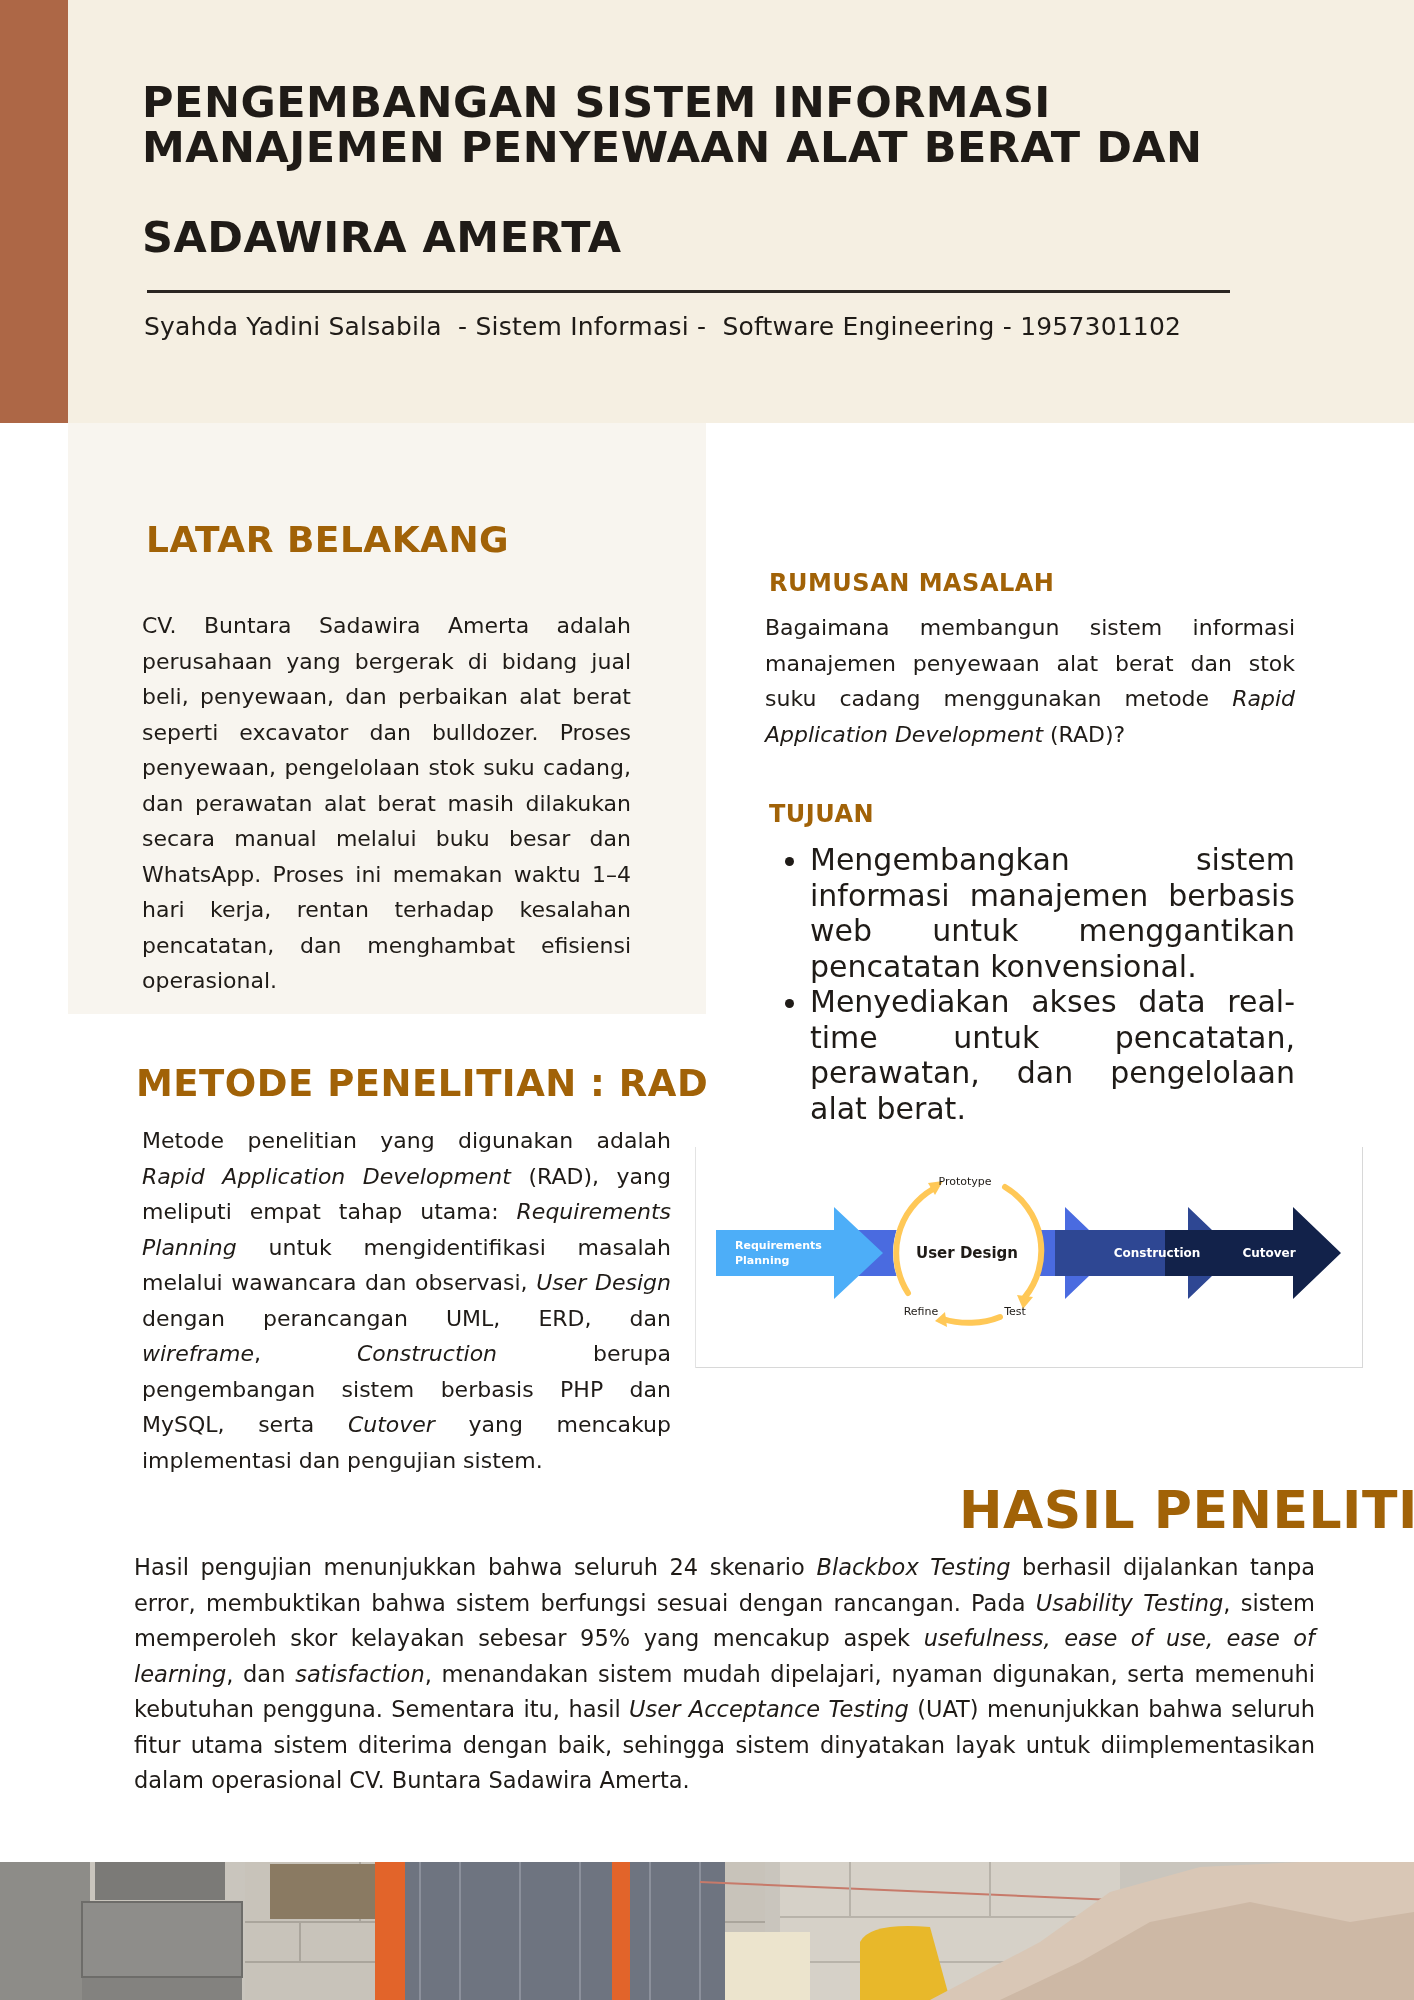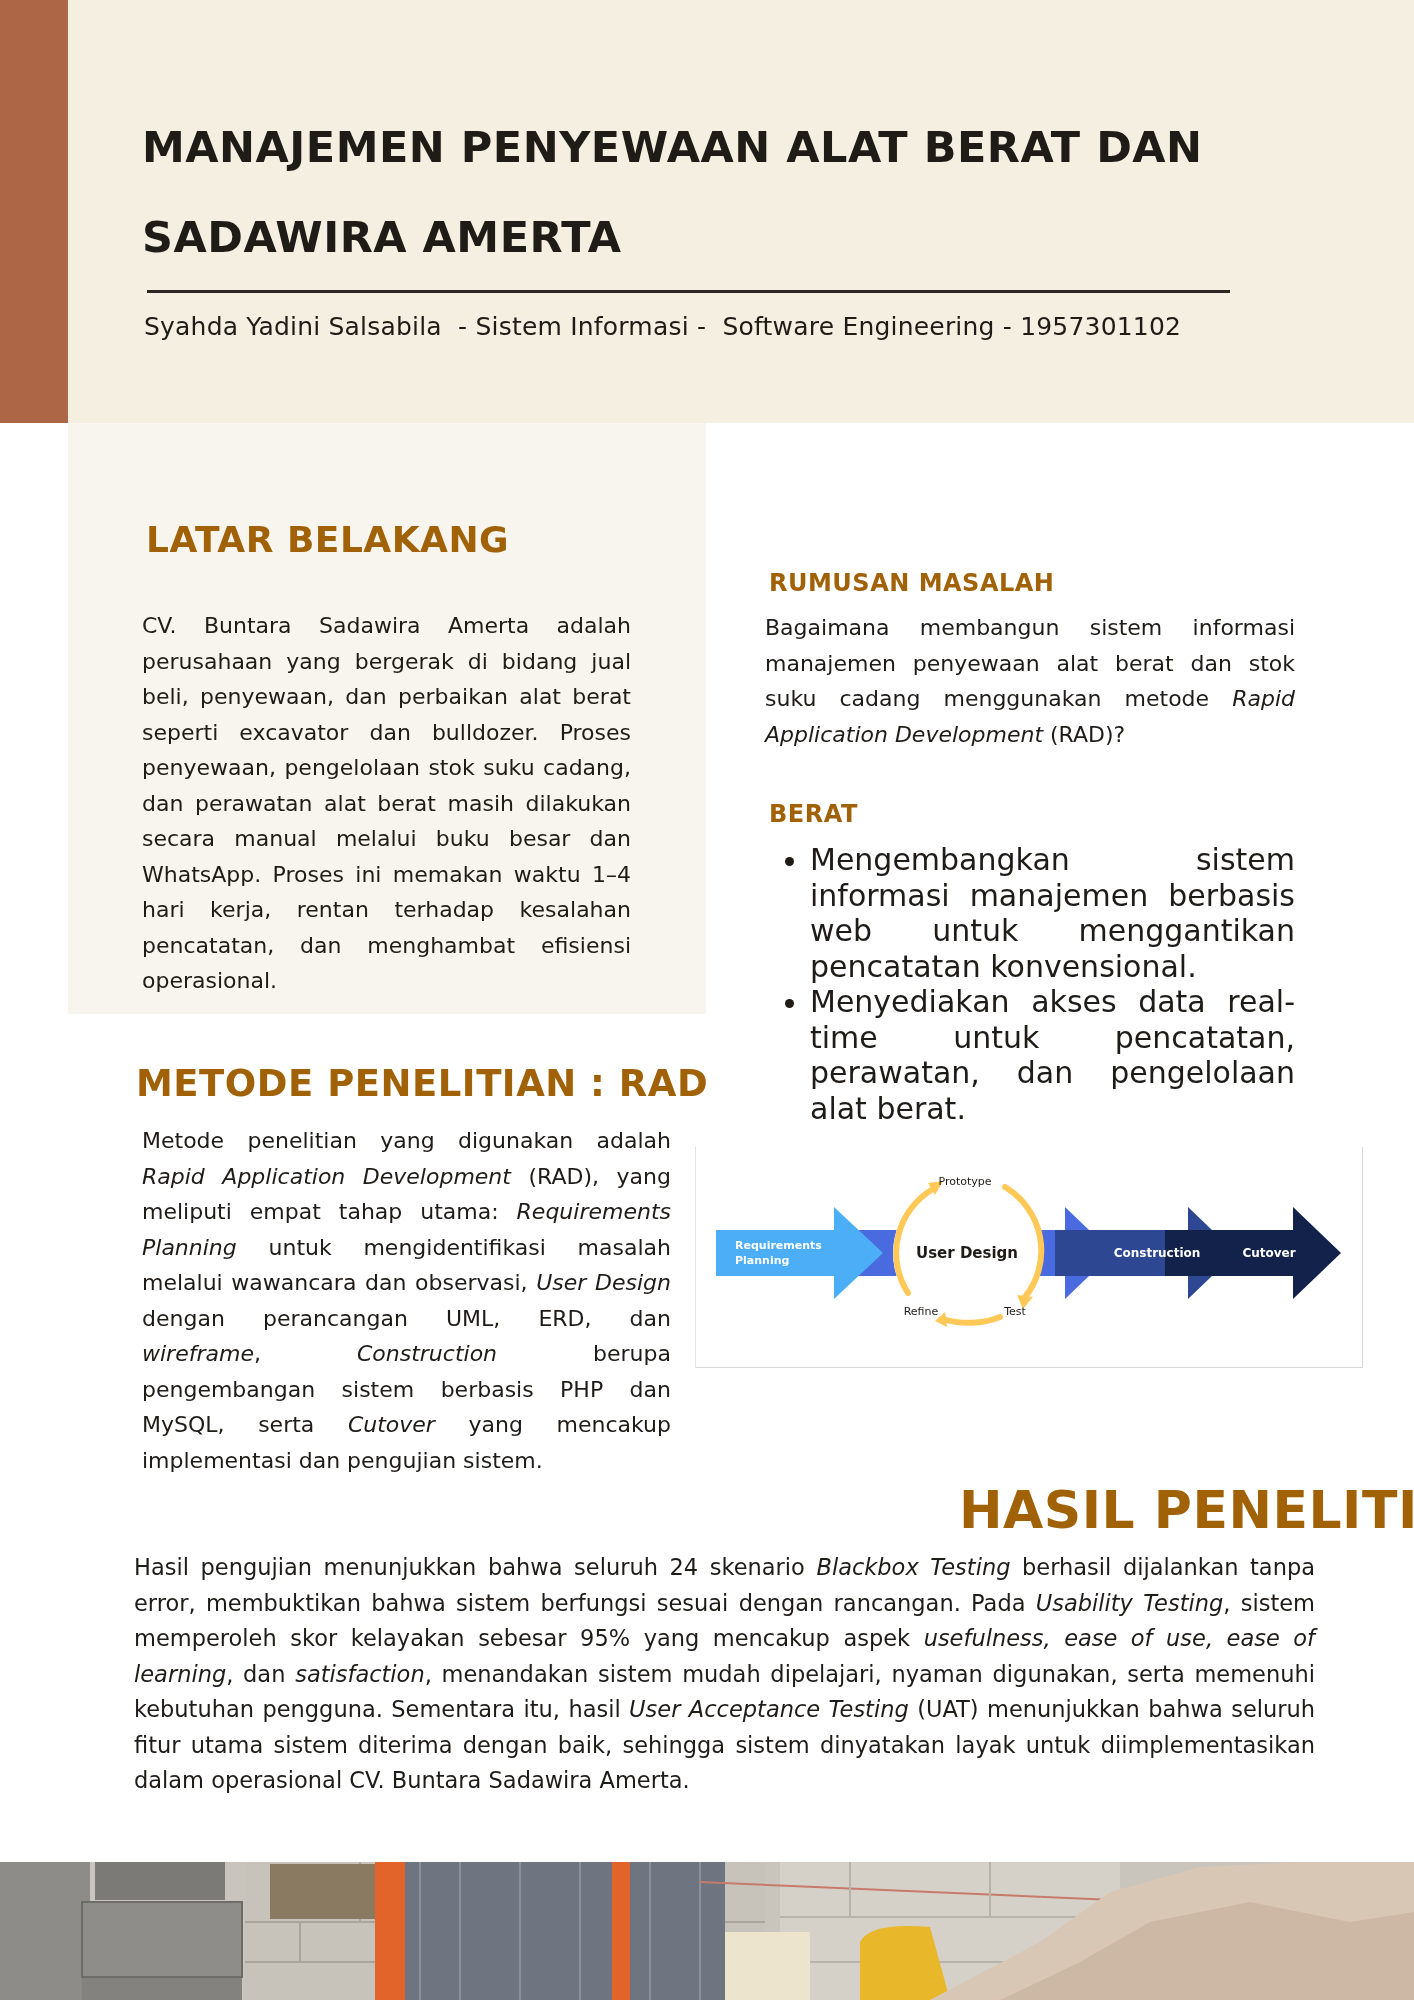--- a/index.html
+++ b/index.html
@@ -31,36 +31,36 @@
   .p-hasil { left:134px; top:1550px; width:1181px; font-size:22.5px; }
   .photo { left:0; top:1862px; width:1414px; height:138px; overflow:hidden; background:#b9b4ac; }
   i { font-style:italic; }
 </style>
 </head>
 <body>
 
 <div class="abs header-bg"></div>
 <div class="abs accent-bar"></div>
 <h1 class="abs title">
-  <br>
+  <span>PENGEMBANGAN SISTEM INFORMASI</span><br>
   <span>MANAJEMEN PENYEWAAN ALAT BERAT DAN</span><br>
   <br>
   <span>SADAWIRA AMERTA</span>
 </h1>
 <div class="abs divider"></div>
 <div class="abs author" style="white-space:pre;">Syahda Yadini Salsabila  - Sistem Informasi -  Software Engineering - 1957301102</div>
 
 <div class="abs panel-left"></div>
 <h2 class="abs sec h-latar">LATAR BELAKANG</h2>
 <p class="abs p p-latar">CV. Buntara Sadawira Amerta adalah perusahaan yang bergerak di bidang jual beli, penyewaan, dan perbaikan alat berat seperti excavator dan bulldozer. Proses penyewaan, pengelolaan stok suku cadang, dan perawatan alat berat masih dilakukan secara manual melalui buku besar dan WhatsApp. Proses ini memakan waktu 1–4 hari kerja, rentan terhadap kesalahan pencatatan, dan menghambat efisiensi operasional.</p>
 
 <h2 class="abs sec h-rumusan">RUMUSAN MASALAH</h2>
 <p class="abs p p-rumusan"><span>Bagaimana membangun sistem informasi manajemen penyewaan alat berat dan stok suku cadang menggunakan metode </span><i>Rapid Application Development</i><span> (RAD)?</span></p>
 
-<h2 class="abs sec h-tujuan">BERAT</h2>
+<h2 class="abs sec h-tujuan">TUJUAN</h2>
 <ul class="abs list-tujuan">
   <li>Mengembangkan sistem informasi manajemen berbasis web untuk menggantikan pencatatan konvensional.</li>
   <li>Menyediakan akses data real-time untuk pencatatan, perawatan, dan pengelolaan alat berat.</li>
 </ul>
 
 <h2 class="abs sec h-metode">METODE PENELITIAN : RAD</h2>
 <p class="abs p p-metode"><span>Metode penelitian yang digunakan adalah </span><i>Rapid Application Development</i><span> (RAD), yang meliputi empat tahap utama: </span><i>Requirements Planning</i><span> untuk mengidentifikasi masalah melalui wawancara dan observasi, </span><i>User Design</i><span> dengan perancangan UML, ERD, dan </span><i>wireframe</i><span>, </span><i>Construction</i><span> berupa pengembangan sistem berbasis PHP dan MySQL, serta </span><i>Cutover</i><span> yang mencakup implementasi dan pengujian sistem.</span></p>
 
 <div class="abs diagram">
   <svg width="668" height="221" viewBox="0 0 668 221" xmlns="http://www.w3.org/2000/svg">

